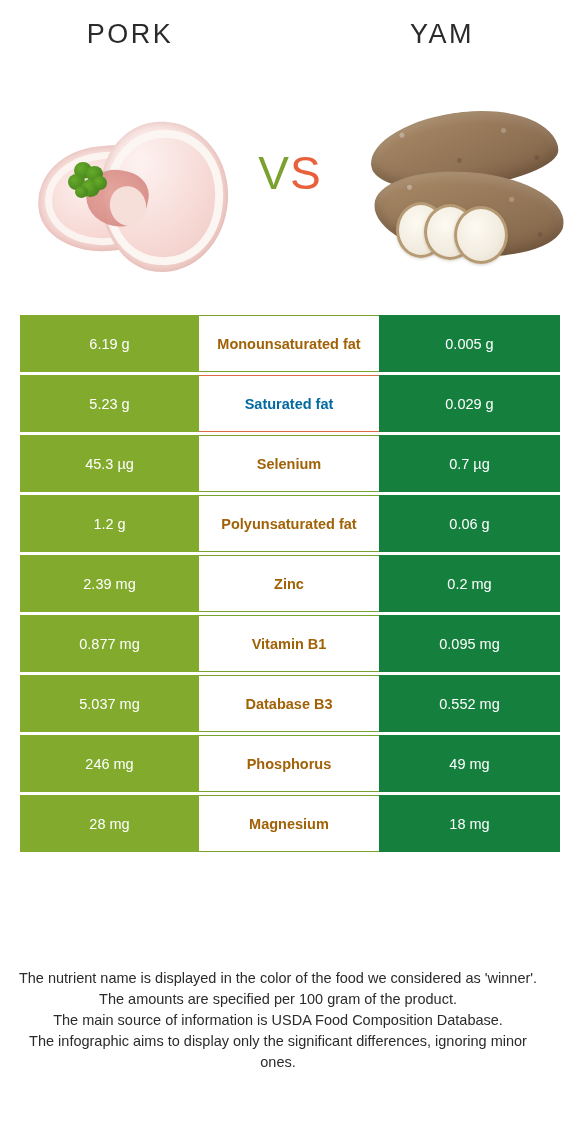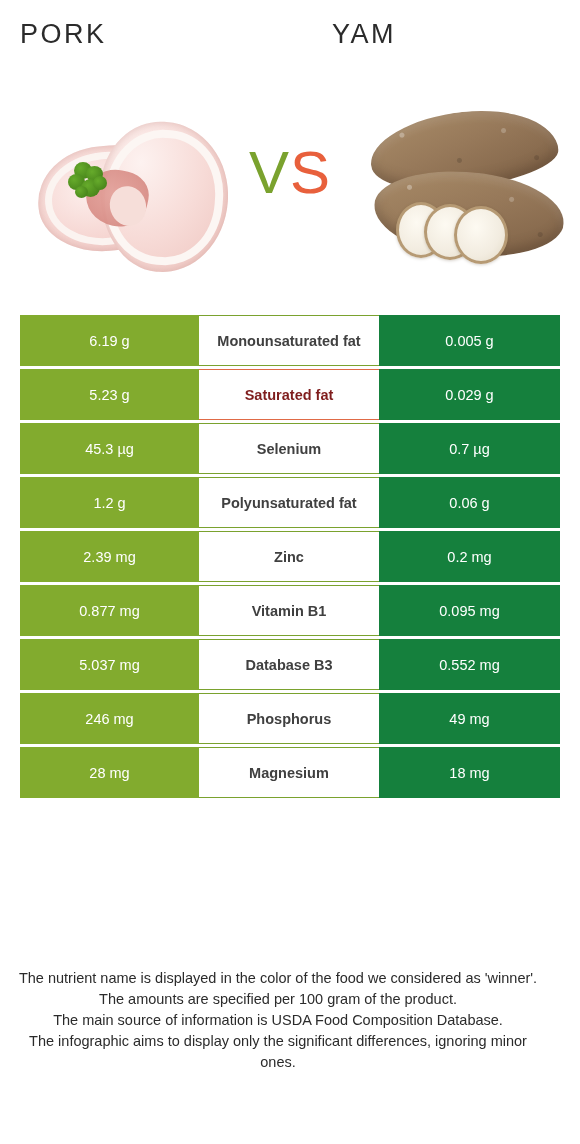--- a/index.html
+++ b/index.html
@@ -22,32 +22,33 @@
     width: 580px;
     height: 290px;
   }
   .title {
     position: absolute;
     top: 19px;
     font-size: 27px;
     font-weight: 300;
     letter-spacing: 2.5px;
     color: #2b2b2b;
+    text-align: center;
     white-space: nowrap;
   }
   .title-left  { left: 20px;  width: 220px; }
   .title-right { left: 332px; width: 220px; }
 
   .vs {
     position: absolute;
     top: 142px;
     left: 0;
     width: 580px;
     text-align: center;
-    font-size: 60px;
+    font-size: 46px;
     font-weight: 400;
     line-height: 62px;
     letter-spacing: 1px;
   }
   .vs .v { color: #7aa22e; }
   .vs .s { color: #e8603c; }
 
   
   .food {
     position: absolute;
@@ -155,21 +156,21 @@
   
   .table {
     position: absolute;
     left: 20px;
     top: 315px;
     width: 540px;
   }
   .row {
     display: flex;
     width: 100%;
-    height: 51px;
+    height: 57px;
     margin-bottom: 3px;
   }
   .cell {
     display: flex;
     align-items: center;
     justify-content: center;
     font-size: 14.5px;
     box-sizing: border-box;
   }
   .cell-left {
@@ -182,22 +183,22 @@
     background: #15803d;
     color: #ffffff;
   }
   .cell-mid {
     width: 180px;
     background: #ffffff;
     font-weight: bold;
     border-top: 1px solid transparent;
     border-bottom: 1px solid transparent;
   }
-  .cell-mid.win-green  { color: #404040; border-color: #7aa22e; }
-  .cell-mid.win-orange { color: #7f1d1d; border-color: #e06a46; text-align: right; }
+  .cell-mid.win-green  { color: #a16207; border-color: #7aa22e; }
+  .cell-mid.win-orange { color: #0369a1; border-color: #e06a46; text-align: right; }
 
   
   .footer {
     position: absolute;
     left: 14px;
     top: 968px;
     width: 528px;
     text-align: center;
     font-size: 14.5px;
     line-height: 21px;

